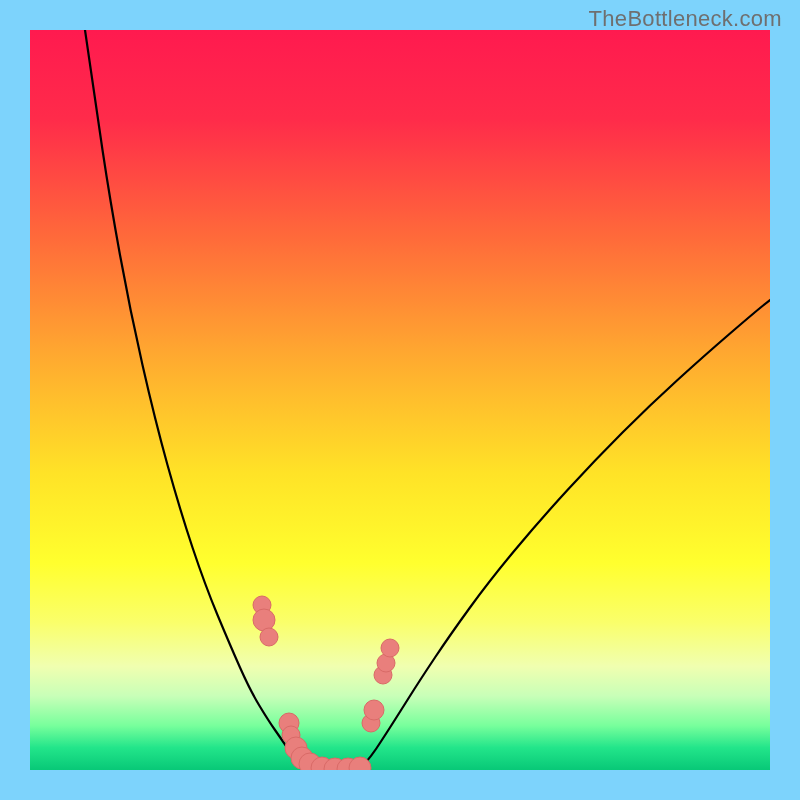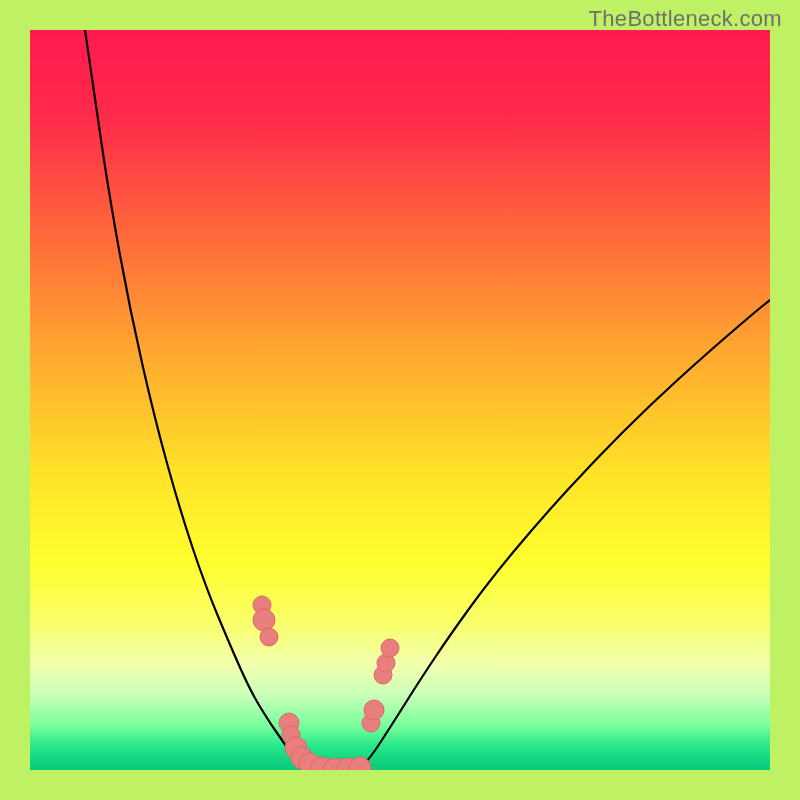--- a/index.html
+++ b/index.html
@@ -10,21 +10,21 @@
     background: #000;
     overflow: hidden;
     font-family: Arial, Helvetica, sans-serif;
   }
   .frame {
     position: absolute;
     left: 0;
     top: 0;
     width: 800px;
     height: 800px;
-    background: #bef264;
+    background: #7dd3fc;
   }
   .plot {
     position: absolute;
     left: 30px;
     top: 30px;
     width: 740px;
     height: 740px;
     overflow: hidden;
   }
   .watermark {

